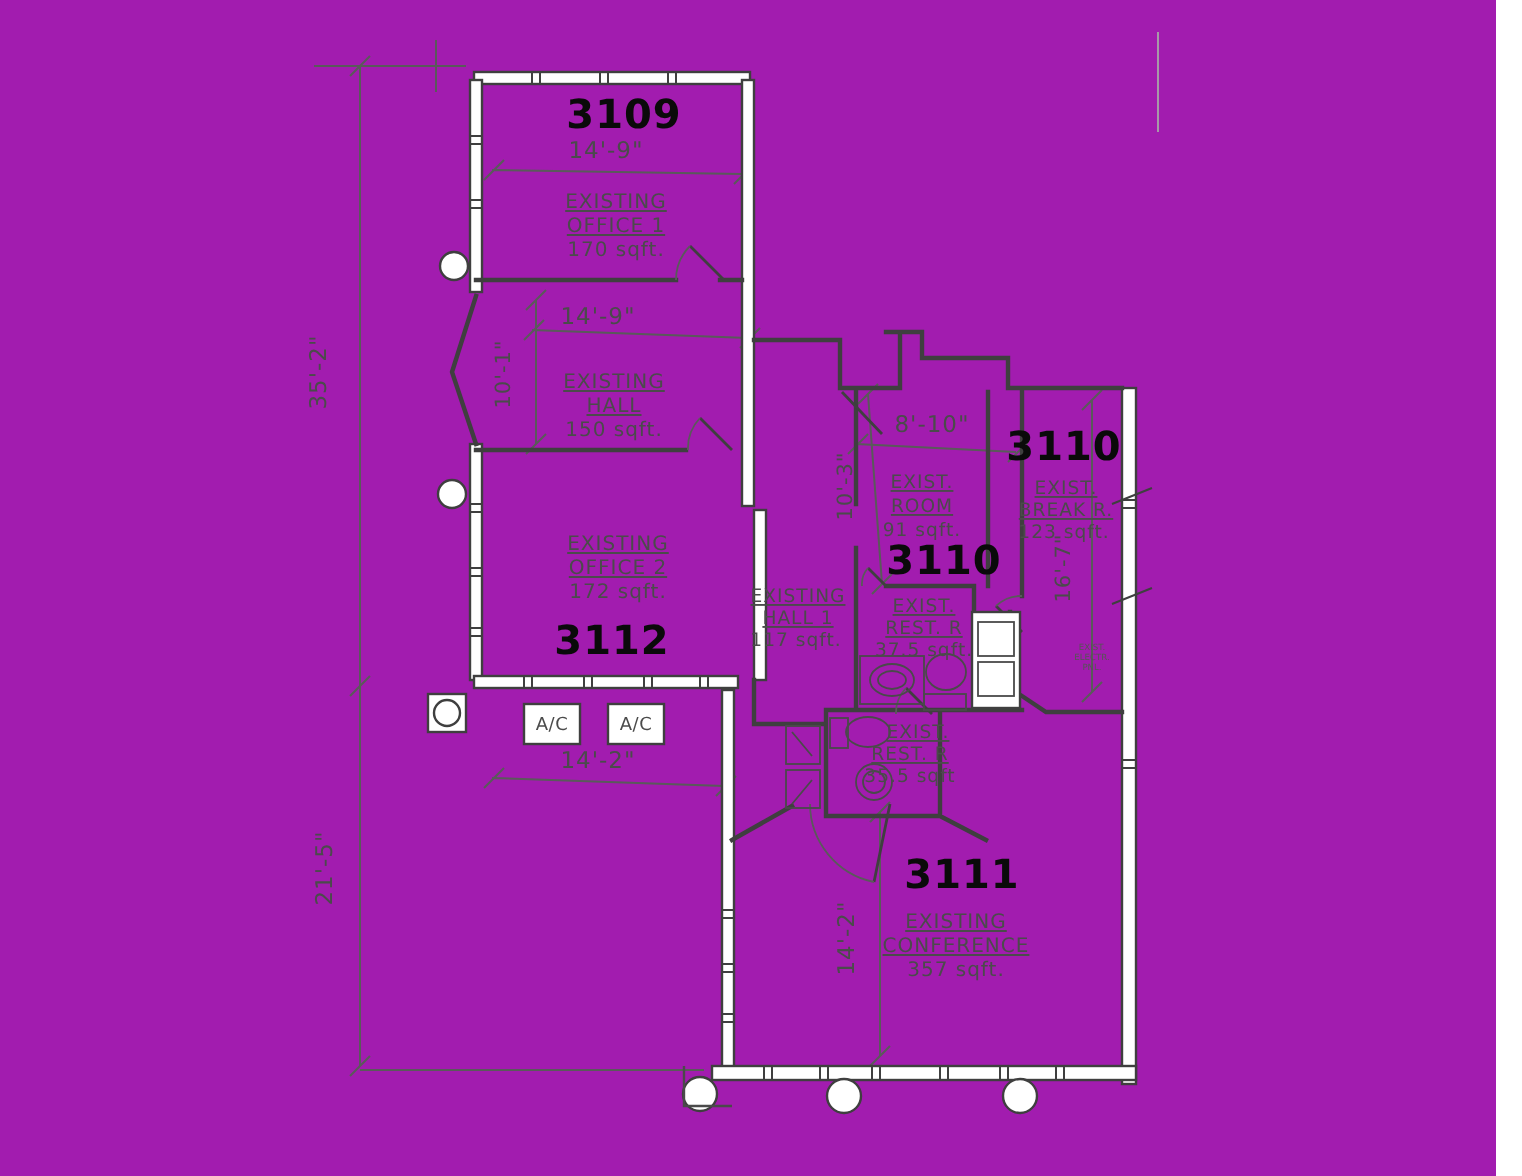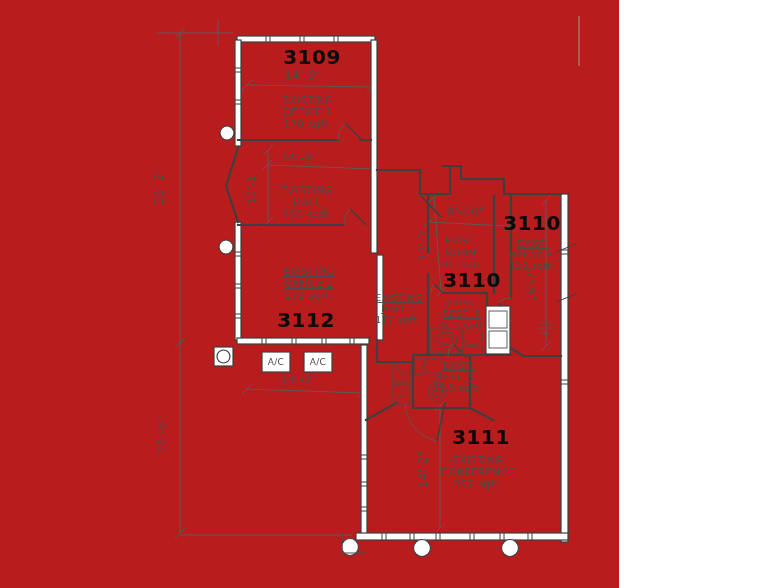--- a/index.html
+++ b/index.html
@@ -1,16 +1,16 @@
 <!DOCTYPE html>
 <html><head>
 <meta charset="utf-8">
 <style>
   html,body{margin:0;padding:0;background:#ffffff;}
-  .stage{position:relative;width:619px;height:588px;background:#b91c1c;overflow:hidden;}
+  .stage{position:relative;width:748px;height:588px;background:#a21caf;overflow:hidden;}
   svg{display:block;}
   .t{font-family:"DejaVu Sans",sans-serif;fill:#4b4b4b;letter-spacing:.5px;}
   .name{font-size:10px;}
   .name-sm{font-size:9.3px;}
   .dim{font-size:11.5px;}
   .dim-sm{font-size:10.5px;}
   .ac{font-size:9px;letter-spacing:.3px;}
   .tiny{font-size:4.3px;letter-spacing:0;fill:#555;}
   .tag{font-family:"DejaVu Sans",sans-serif;font-weight:700;font-size:20px;fill:#0a0a0a;letter-spacing:.5px;}
   .u{text-decoration:underline;}

